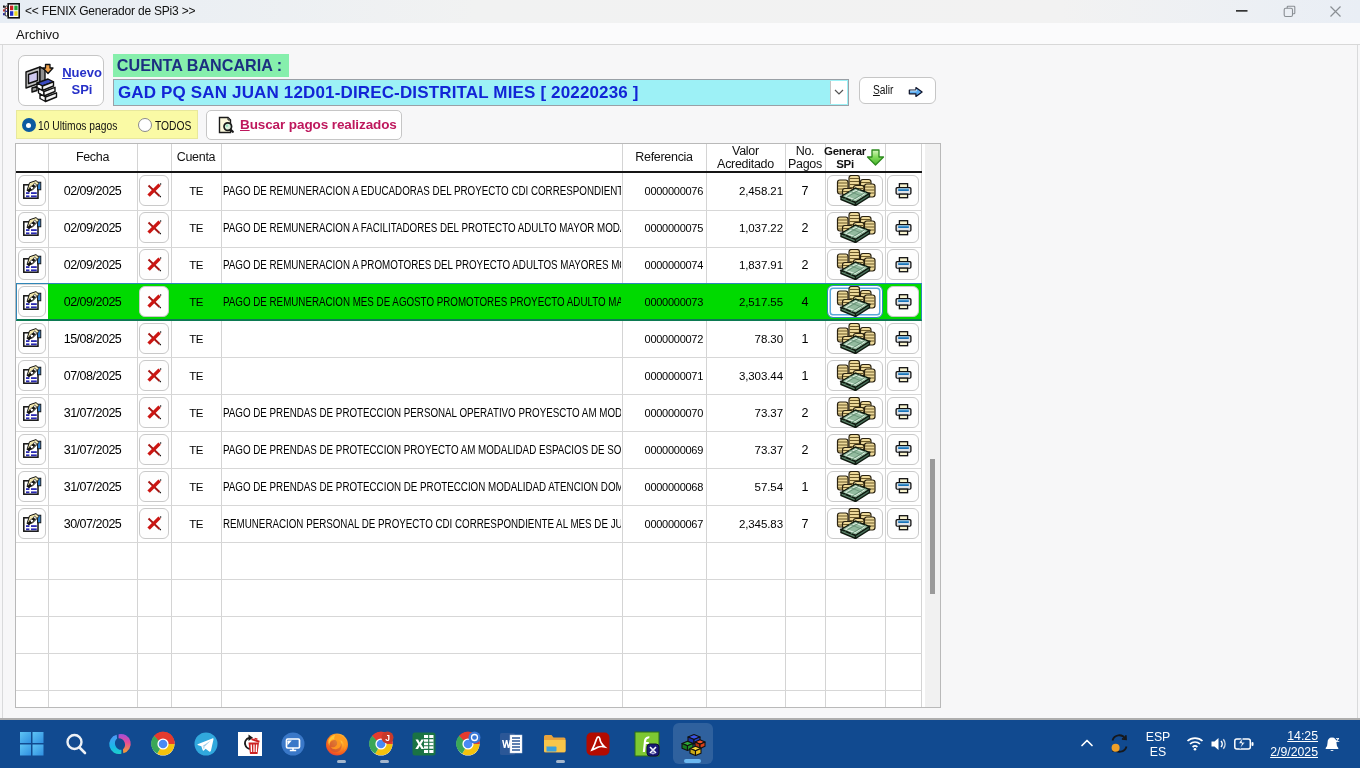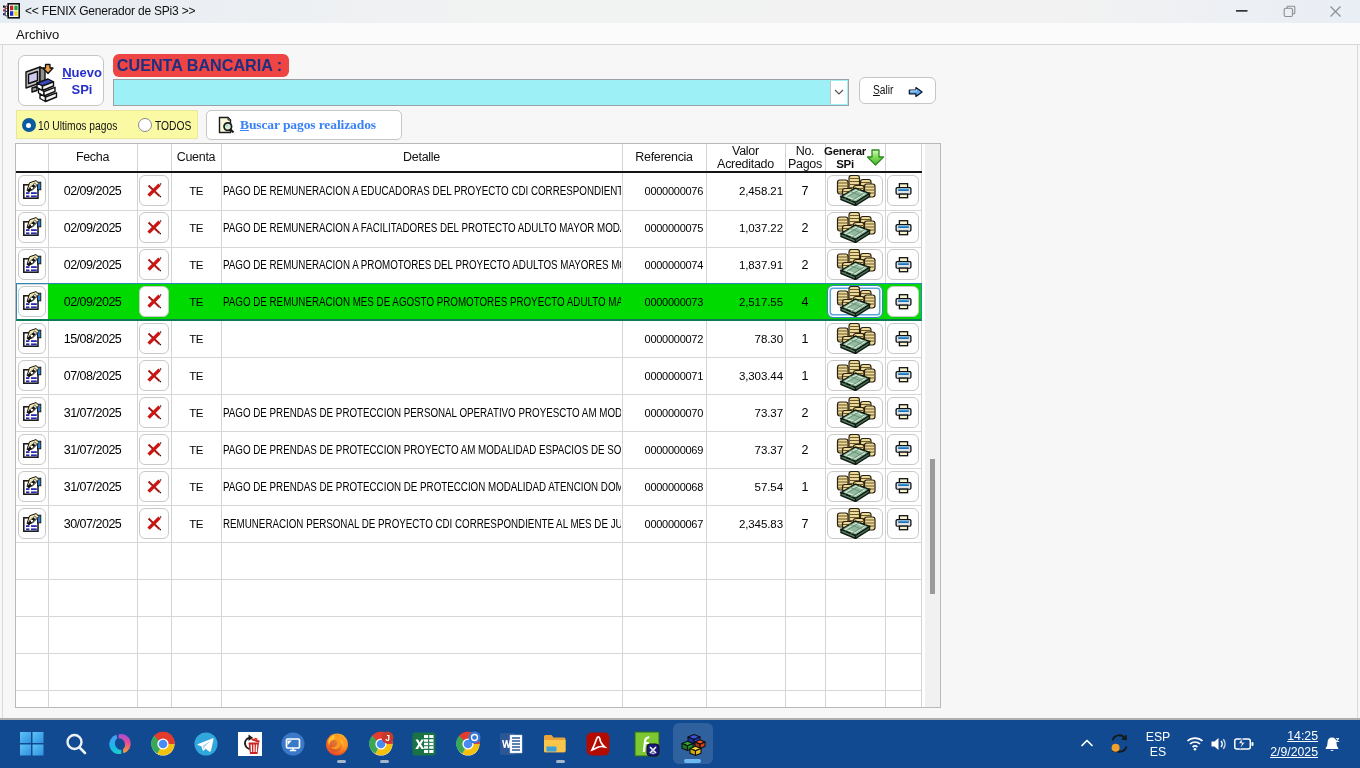--- a/index.html
+++ b/index.html
@@ -7,30 +7,30 @@
 .abs { position:absolute; }
 #titlebar { position:absolute; left:0; top:0; width:1360px; height:23px; background:linear-gradient(90deg,#e7edf4 0%,#f1f2f2 35%,#f2f2f2 78%,#e9eef5 100%); }
 #titletext { position:absolute; left:25px; top:4px; font-size:12px; letter-spacing:-0.2px; color:#111; }
 #menubar { position:absolute; left:0; top:23px; width:1360px; height:22px; background:#fbfbfc; border-bottom:1px solid #d8d8d8; }
 #menubar span { position:absolute; left:16px; top:4px; font-size:13px; color:#111; }
 #edgeL { position:absolute; left:2px; top:45px; width:1px; height:673px; background:#d9dadb; }
 #edgeR { position:absolute; left:1357px; top:45px; width:1px; height:673px; background:#d9dadb; }
 .btn { position:absolute; background:#fff; border:1px solid #c6c6c6; border-radius:5px; }
 #nuevo { left:18px; top:55px; width:86px; height:51px; border-radius:7px;padding-left:32px; }
 #nuevo .t { position:absolute; left:42px; top:9px; font-size:13px; font-weight:bold; color:#2630c8; line-height:16.5px; text-align:center; width:42px; }
-#cuentalbl { position:absolute; left:113px; top:54px; width:176px; height:23px; background:#ef4444;border-radius:6px; }
+#cuentalbl { position:absolute; left:113px; top:54px; width:176px; height:23px; background:#86efac; }
 #cuentalbl span { display:inline-block; white-space:nowrap; transform:scaleX(0.95); transform-origin:0 50%; color:#1c2f80; font-weight:bold; font-size:17px; padding-left:4px; line-height:23px; }
 #combo { position:absolute; left:113px; top:79px; width:736px; height:27px; background:#9df1f6; border:1px solid #9aa0a6; }
 #combo .txt { position:absolute; left:4px; top:3px; font-size:17px; font-weight:bold; color:#1225d6; letter-spacing:0.15px; white-space:nowrap; }
 #combo .dd { position:absolute; right:1px; top:1px; width:17px; height:23px; background:#fff; border-left:1px solid #c4c4c4; }
 #salir { left:859px; top:77px; width:77px; height:27px; border-radius:6px; }
 #salir .t { position:absolute; left:13px; top:5px; font-size:12.5px; color:#111; transform:scaleX(0.82); transform-origin:0 50%; }
 #yellowp { position:absolute; left:16px; top:110px; width:182px; height:29px; background:#fafaa5; border:1px solid #e8e89c; }
 #buscar { left:206px; top:110px; width:196px; height:30px; }
-#buscar .t { position:absolute; left:33px; top:6px; font-size:13.5px; font-weight:bold; color:#3b82f6; white-space:nowrap; letter-spacing:-0.1px;font-family:Liberation Serif, serif; }
+#buscar .t { position:absolute; left:33px; top:6px; font-size:13.5px; font-weight:bold; color:#be185d; white-space:nowrap; letter-spacing:-0.1px; }
 .radio-on { position:absolute; width:14px; height:14px; border-radius:50%; background:#0b5aa0; }
 .radio-on:after { content:""; position:absolute; left:4.5px; top:4.5px; width:5px; height:5px; border-radius:50%; background:#fff; }
 .radio-off { position:absolute; width:14px; height:14px; border-radius:50%; background:#fff; border:1.3px solid #8a8a8a; }
 .rlbl { position:absolute; font-size:12px; color:#111; transform:scaleX(0.855); transform-origin:0 50%; white-space:nowrap; }
 #grid { position:absolute; left:15px; top:143px; width:926px; height:565px; background:#fff; border:1px solid #b9b9b9; }
 .vline { position:absolute; top:0; width:1px; background:#d4d4d4; }
 .hline { position:absolute; left:0; height:1px; background:#d7d7d7; }
 .hcell { position:absolute; top:0; font-size:12.5px; color:#111; text-align:center; letter-spacing:-0.3px; }
 #hdrline { position:absolute; left:0; top:27px; width:906px; height:2px; background:#151515; }
 .row { position:absolute; left:0; width:906px; }
@@ -97,20 +97,21 @@
 <polygon points="20,28.5 31,24.3 31,28.5 20,33" fill="#f2f2f2"></polygon>
 <polygon points="16,31 21.5,34 21.5,38.5 16,35.5" fill="#fff"></polygon>
 <polygon points="21.5,34 32.5,29.8 32.5,34 21.5,38.5" fill="#f2f2f2"></polygon>
 </g>
 <path d="M21.5 1.5 l4.5 0 0 3.5 3 0 -5 5.5 -5 -5.5 2.5 0 Z" fill="#f0a048" stroke="#111" stroke-width="1.3" stroke-linejoin="round"></path>
 </svg>
   <div class="t"><u>N</u>uevo<br>SPi</div>
 </div>
 <div id="cuentalbl"><span>CUENTA BANCARIA :</span></div>
 <div id="combo">
+  <div class="txt">GAD PQ SAN JUAN 12D01-DIREC-DISTRITAL MIES [ 20220236 ]</div>
   <div class="dd">
       <svg style="position:absolute;left:3px;top:8px" width="10" height="6" viewBox="0 0 10 6">
         <path d="M1 1 L5 5 L9 1" fill="none" stroke="#555" stroke-width="1.2"></path>
       </svg>
     </div>
 </div>
 <div class="btn" id="salir">
     <span class="t"><u>S</u>alir</span>
     <svg class="abs" style="left:48px;top:8px" width="15" height="12" viewBox="0 0 17 13">
 <path d="M1.5 4.5 h7.5 V1.5 l7 5 -7 5 V8.5 H1.5 Z" fill="#5aabf0" stroke="#10142a" stroke-width="1.4" stroke-linejoin="round"></path>
@@ -153,21 +154,20 @@
     <div class="hline" style="top:287.3px;width:906px"></div>
     <div class="hline" style="top:324.2px;width:906px"></div>
     <div class="hline" style="top:361.2px;width:906px"></div>
     <div class="hline" style="top:398.1px;width:906px"></div>
     <div class="hline" style="top:435.1px;width:906px"></div>
     <div class="hline" style="top:472.0px;width:906px"></div>
     <div class="hline" style="top:509.0px;width:906px"></div>
     <div class="hline" style="top:545.9px;width:906px"></div>
     <div class="hcell" style="left:32px;width:89px;line-height:27px">Fecha</div>
 <div class="hcell" style="left:155px;width:50px;line-height:27px">Cuenta</div>
-<div class="hcell" style="left:205px;width:401px;line-height:27px">Detalle</div>
 <div class="hcell" style="left:606px;width:84px;line-height:27px">Referencia</div>
 <div class="hcell" style="left:690px;width:79px;line-height:13px;padding-top:1px">Valor<br>Acreditado</div>
 <div class="hcell" style="left:769px;width:40px;line-height:13px;padding-top:1px">No.<br>Pagos</div>
 <div class="hcell" style="left:806px;width:46px;line-height:13px;padding-top:1px;font-weight:bold;font-size:11.5px">Generar<br>SPi</div>
 <div style="position:absolute;left:850px;top:5px"><svg width="19" height="17" viewBox="0 0 19 17">
 <defs>
           <linearGradient id="ga" x1="0" y1="0" x2="0" y2="1">
             <stop offset="0" stop-color="#d8f5c0"></stop>
             <stop offset="0.45" stop-color="#86dd5e"></stop>
             <stop offset="1" stop-color="#44b32a"></stop>

